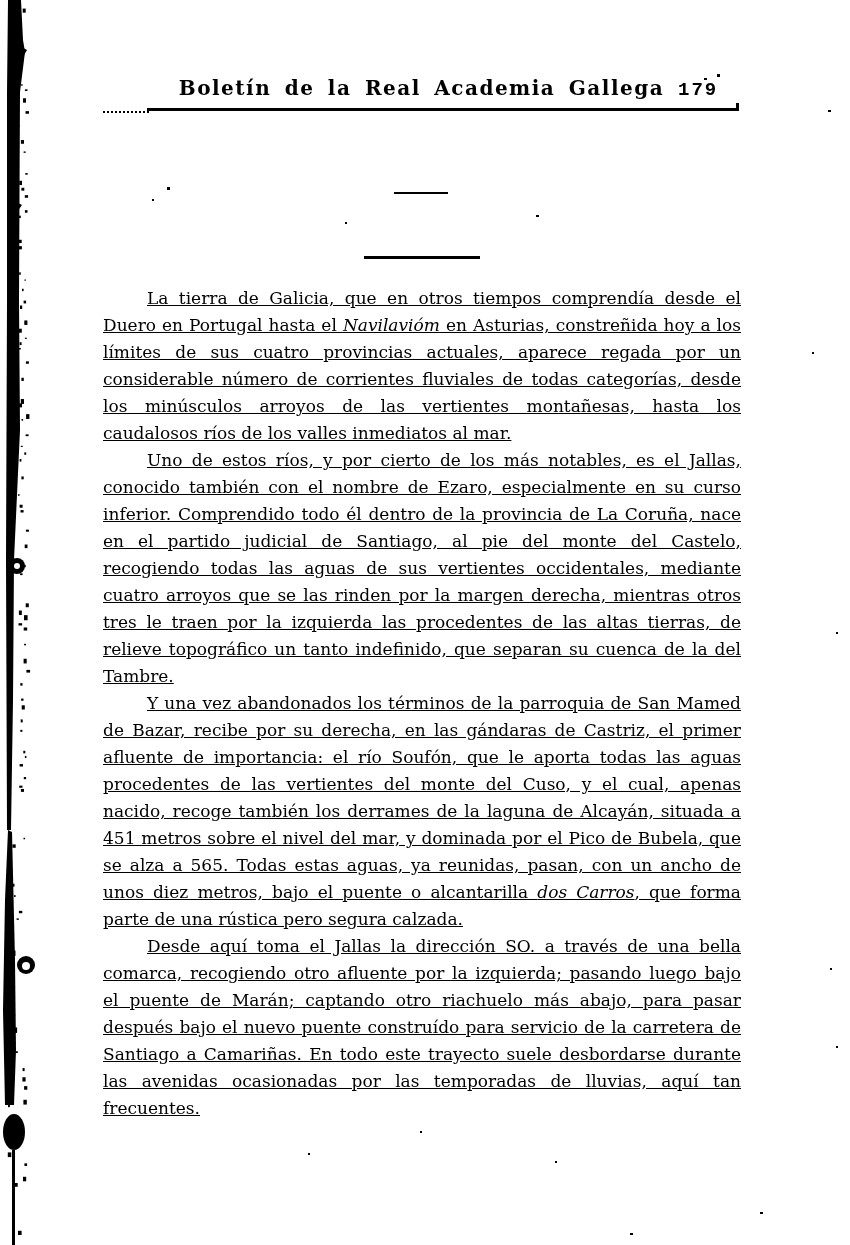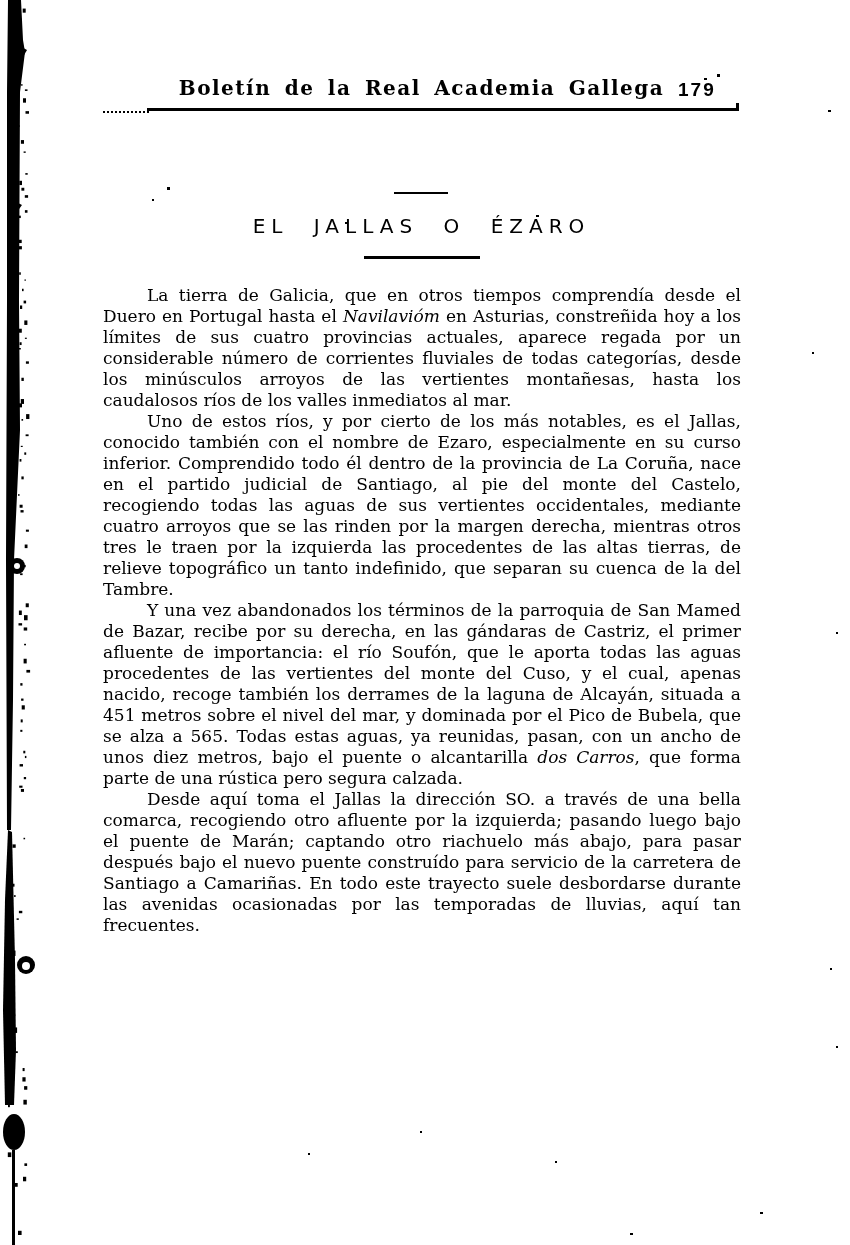--- a/index.html
+++ b/index.html
@@ -31,21 +31,21 @@
     font-weight: 700;
     font-size: 20px;
     letter-spacing: 1.5px;
     word-spacing: 5px;
     white-space: nowrap;
   }
   .page-number {
     position: absolute;
     top: 79px;
     left: 678px;
-    font-family: Liberation Sans, sans-serif;
+    font-family: Liberation Mono, monospace;
     font-weight: 700;
     font-size: 19px;
     letter-spacing: 2px;
   }
   .head-rule {
     position: absolute;
     top: 108px;
     left: 147px;
     width: 592px;
     height: 3px;
@@ -110,22 +110,23 @@
     background: #000;
   }
 
   
   .body-text {
     position: absolute;
     top: 285px;
     left: 103px;
     width: 638px;
     font-size: 17px;
-    line-height: 21px;
+    line-height: 27px;
     text-align: justify;
+    text-decoration: underline;
   }
   .body-text p {
     margin: 0;
     padding: 0;
     text-indent: 44px;
   }
   .body-text i { font-style: italic; }
 </style>
 </head>
 <body>
@@ -264,21 +265,20 @@
     </g>
   </svg>
 
   <div class="running-head">Boletín de la Real Academia Gallega</div>
   <div class="page-number">179</div>
   <div class="head-rule"></div>
   <div class="head-rule-tick"></div>
   <div class="head-rule-leadin"></div>
 
   <div class="section-rule"></div>
-  <div class="article-title">EL JALLAS O ÉZARO</div>
   <div class="title-rule"></div>
 
   <div class="body-text">
       <p><span>La tierra de Galicia, que en otros tiempos comprendía desde el Duero en Portugal hasta el </span><i>Navilavióm</i><span> en Asturias, constreñida hoy a los límites de sus cuatro provincias actuales, aparece regada por un considerable número de corrientes fluviales de todas categorías, desde los minúsculos arroyos de las vertientes montañesas, hasta los caudalosos ríos de los valles inmediatos al mar.</span></p>
       <p><span>Uno de estos ríos, y por cierto de los más notables, es el Jallas, conocido también con el nombre de Ezaro, especialmente en su curso inferior.  Comprendido todo él dentro de la provincia de La Coruña, nace en el partido judicial de Santiago, al pie del monte del Castelo, recogiendo todas las aguas de sus vertientes occidentales, mediante cuatro arroyos que se las rinden por la margen derecha, mientras otros tres le traen por la izquierda las procedentes de las altas tierras, de relieve topográfico un tanto indefinido, que separan su cuenca de la del Tambre.</span></p>
       <p><span>Y una vez abandonados los términos de la parroquia de San Mamed de Bazar, recibe por su derecha, en las gándaras de Castriz, el primer afluente de importancia: el río Soufón, que le aporta todas las aguas procedentes de las vertientes del monte del Cuso, y el cual, apenas nacido, recoge también los derrames de la laguna de Alcayán, situada a 451 metros sobre el nivel del mar, y dominada por el Pico de Bubela, que se alza a 565.  Todas estas aguas, ya reunidas, pasan, con un ancho de unos diez metros, bajo el puente o alcantarilla </span><i>dos Carros</i><span>, que forma parte de una rústica pero segura calzada.</span></p>
       <p><span>Desde aquí toma el Jallas la dirección SO. a través de una bella comarca, recogiendo otro afluente por la izquierda; pasando luego bajo el puente de Marán; captando otro riachuelo más abajo, para pasar después bajo el nuevo puente construído para servicio de la carretera de Santiago a Camariñas.  En todo este trayecto suele desbordarse durante las avenidas ocasionadas por las temporadas de lluvias, aquí tan frecuentes.</span></p>
     </div>
 
 </div>

